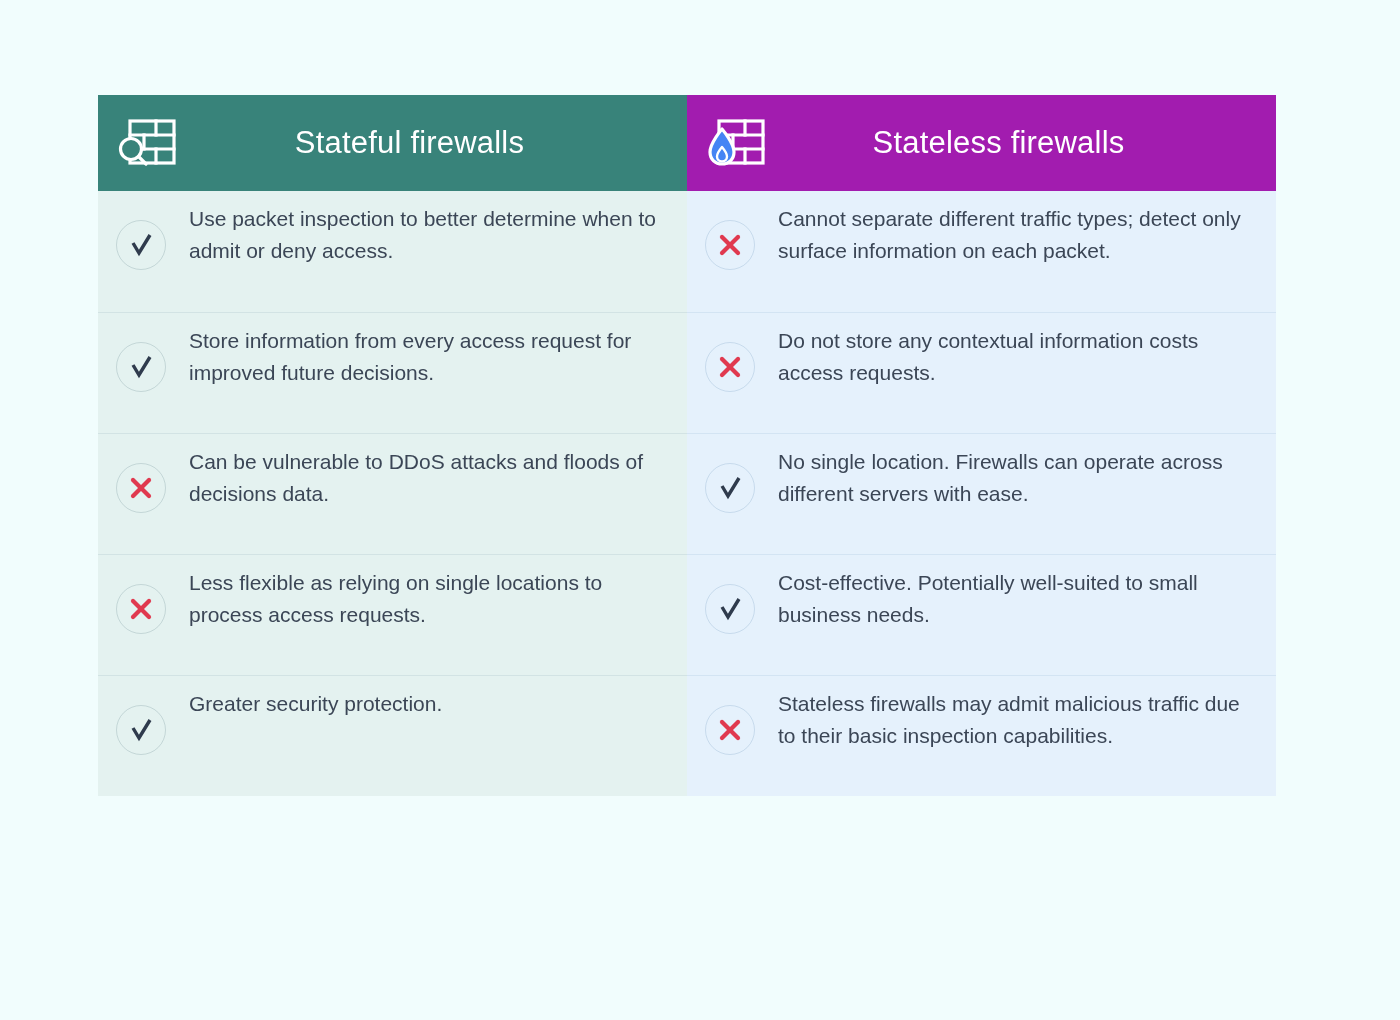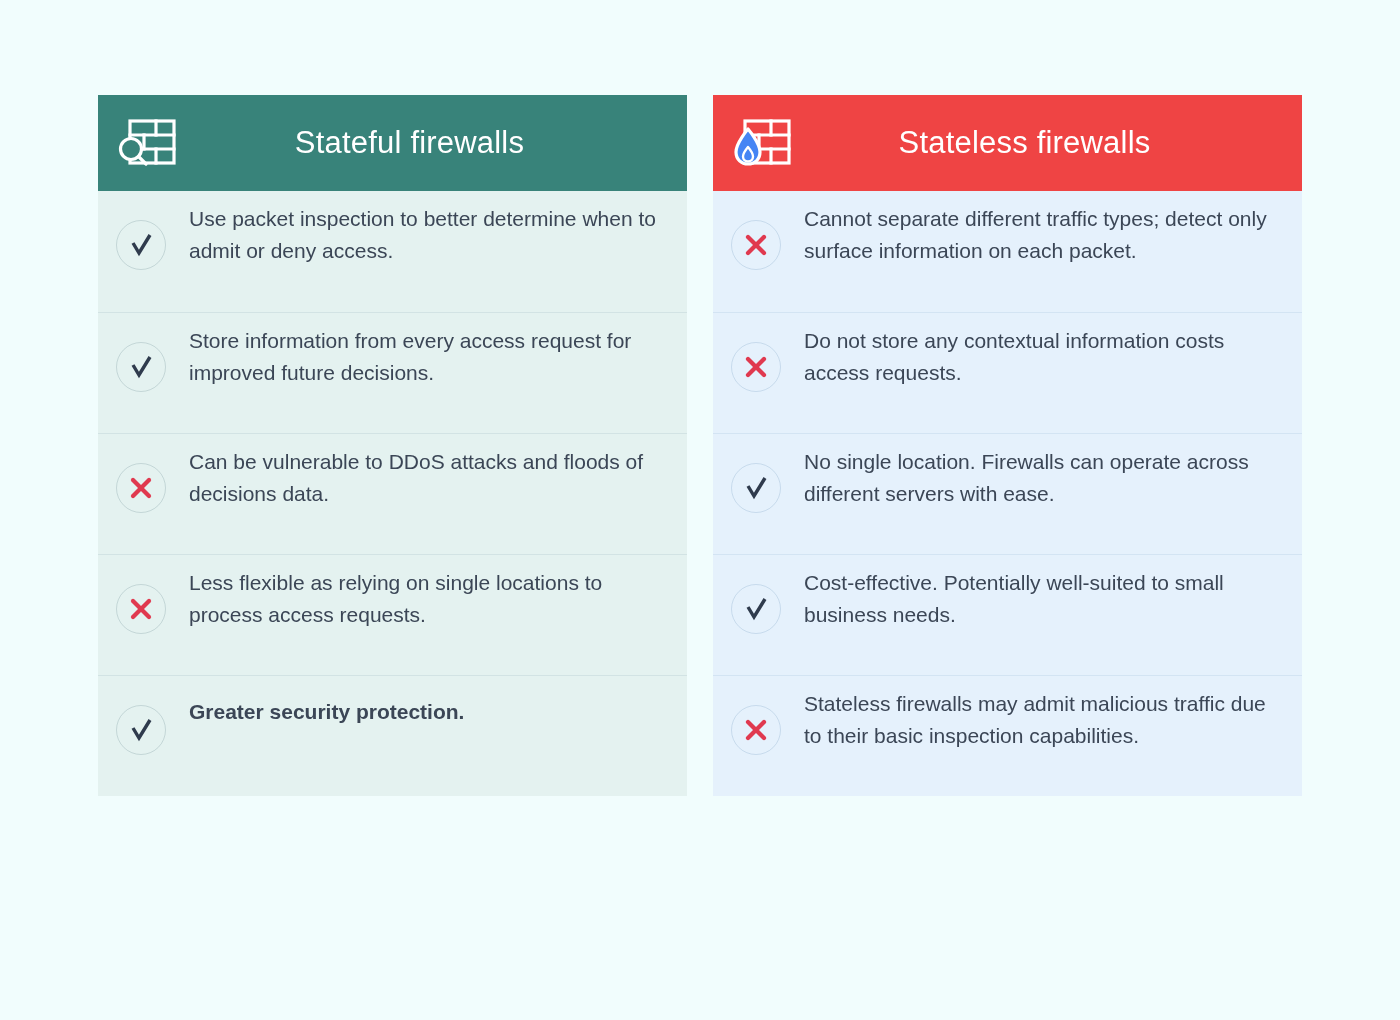--- a/index.html
+++ b/index.html
@@ -13,37 +13,36 @@
     font-family: "Liberation Sans", sans-serif;
     overflow: hidden;
   }
 
   .board {
     position: absolute;
     left: 98px;
     top: 95px;
     width: 1204px;
     display: flex;
-    gap: 26px;
   }
 
   .column {
     width: 589px;
     display: flex;
     flex-direction: column;
   }
 
   .col-header {
     height: 96px;
     display: flex;
     align-items: center;
     position: relative;
   }
   .col-header.teal  { background: #38837a; }
-  .col-header.blue  { background: #ef4444; }
+  .col-header.blue  { background: #a21caf; }
 
   .header-icon {
     position: absolute;
     left: 14px;
     top: 50%;
     transform: translateY(-50%);
     width: 72px;
     height: 62px;
     display: flex;
     align-items: center;
@@ -97,21 +96,21 @@
 
   .row-text {
     color: #3b4656;
     font-size: 21px;
     line-height: 32px;
     margin-top: 12px;
     max-width: 470px;
   }
 
   
-  .row.single .row-text { margin-top: 20px; font-weight: bold; }
+  .row.single .row-text { margin-top: 12px; }
 </style>
 </head>
 <body>
 
 <div class="board">
 
   <div class="column">
     <div class="col-header teal">
       <span class="header-icon">
         <svg width="60" height="54" viewBox="0 0 60 54" fill="none">

